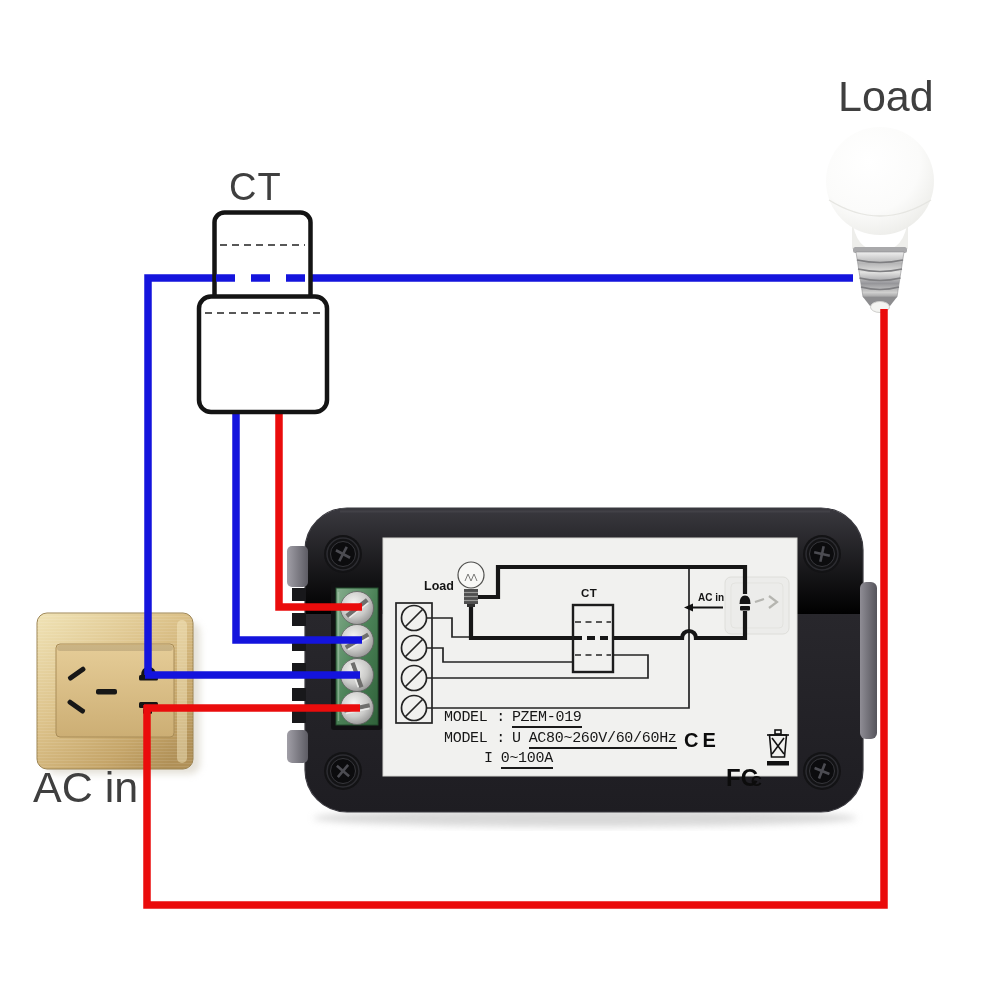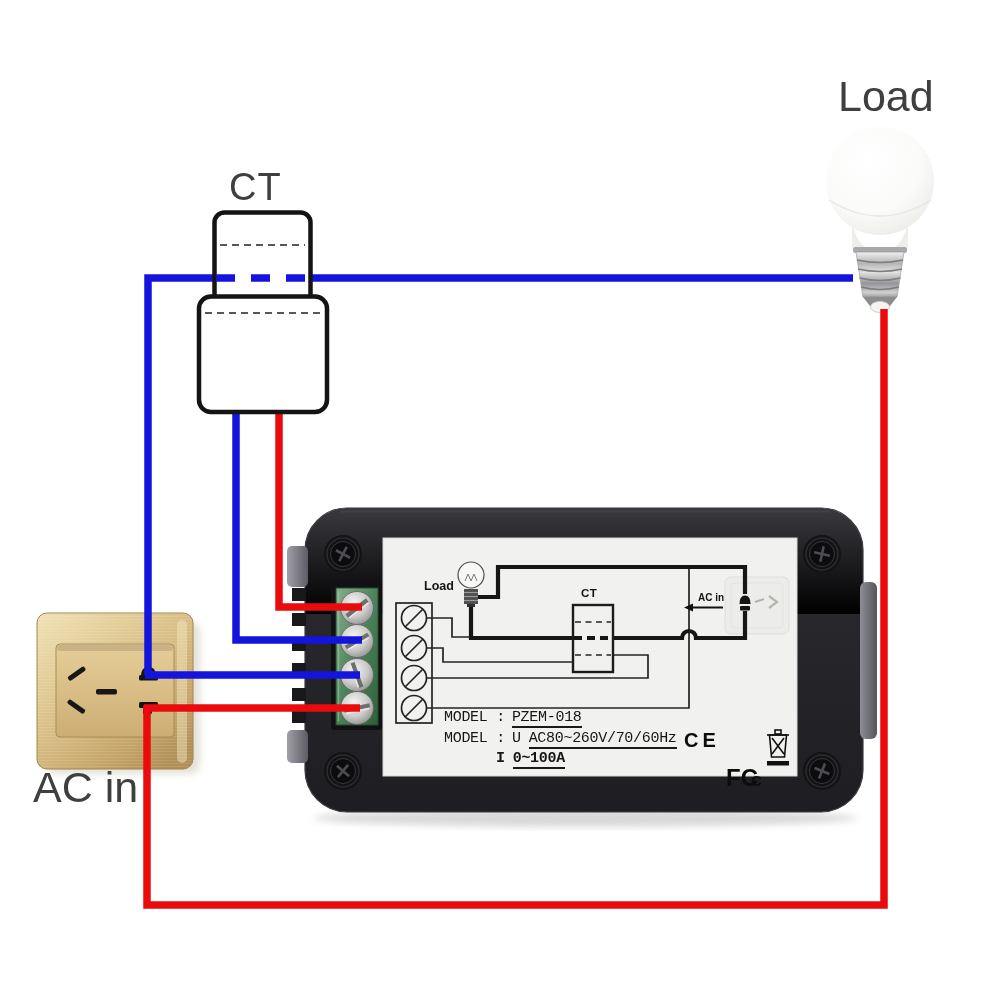--- a/index.html
+++ b/index.html
@@ -13,21 +13,21 @@
   .ann-load{left:838px;top:72px;font-size:43px;}
   .ann-acin{left:33px;top:763px;font-size:43px;}
   .lbl-small{position:absolute;font-weight:bold;color:#141414;white-space:nowrap;}
   .lbl-load{left:424px;top:579px;font-size:12.5px;}
   .lbl-ct{left:581px;top:587px;font-size:11.5px;letter-spacing:.5px;}
   .lbl-acin{left:698px;top:592px;font-size:10px;}
   .mono-row{position:absolute;font-family:"Liberation Mono",monospace;font-size:15px;
     color:#161616;white-space:nowrap;letter-spacing:-.3px;}
   .row-model{left:444px;top:709px;}
   .row-range{left:444px;top:730px;}
-  .row-current{left:496px;top:750px;font-weight:bold;}
+  .row-current{left:484px;top:750px;}
   .und{border-bottom:2px solid #1a1a1a;padding-bottom:0px;}
   .k{margin-right:7px;}
   .u-sym{margin-right:8px;}
   .cert{position:absolute;color:#0c0c0c;font-weight:bold;white-space:nowrap;}
   .cert-ce{left:684px;top:729px;font-size:20px;letter-spacing:4px;}
   .cert-fcc{left:726px;top:764px;font-size:24px;letter-spacing:0px;}
   .cert-fcc .sub{font-size:15px;margin-left:-7px;font-weight:bold;}
 </style>
 </head>
 <body>
@@ -319,24 +319,24 @@
 
 <div class="ann ann-ct">CT</div>
 <div class="ann ann-load">Load</div>
 <div class="ann ann-acin">AC in</div>
 
 <div class="lbl-small lbl-load">Load</div>
 <div class="lbl-small lbl-ct">CT</div>
 <div class="lbl-small lbl-acin">AC in</div>
 
 <div class="mono-row row-model">
-  <span class="k">MODEL :</span><span class="und">PZEM-018</span>
+  <span class="k">MODEL :</span><span class="und">PZEM-019</span>
 </div>
 <div class="mono-row row-range">
-  <span class="k">MODEL :</span><span class="u-sym">U</span><span class="und">AC80~260V/70/60Hz</span>
+  <span class="k">MODEL :</span><span class="u-sym">U</span><span class="und">AC80~260V/60/60Hz</span>
 </div>
 <div class="mono-row row-current">
   <span class="u-sym">I</span><span class="und">0~100A</span>
 </div>
 
 <div class="cert cert-ce">CE</div>
 <div class="cert cert-fcc"><span>FC</span><span class="sub">C</span></div>
 
 </div>
 

